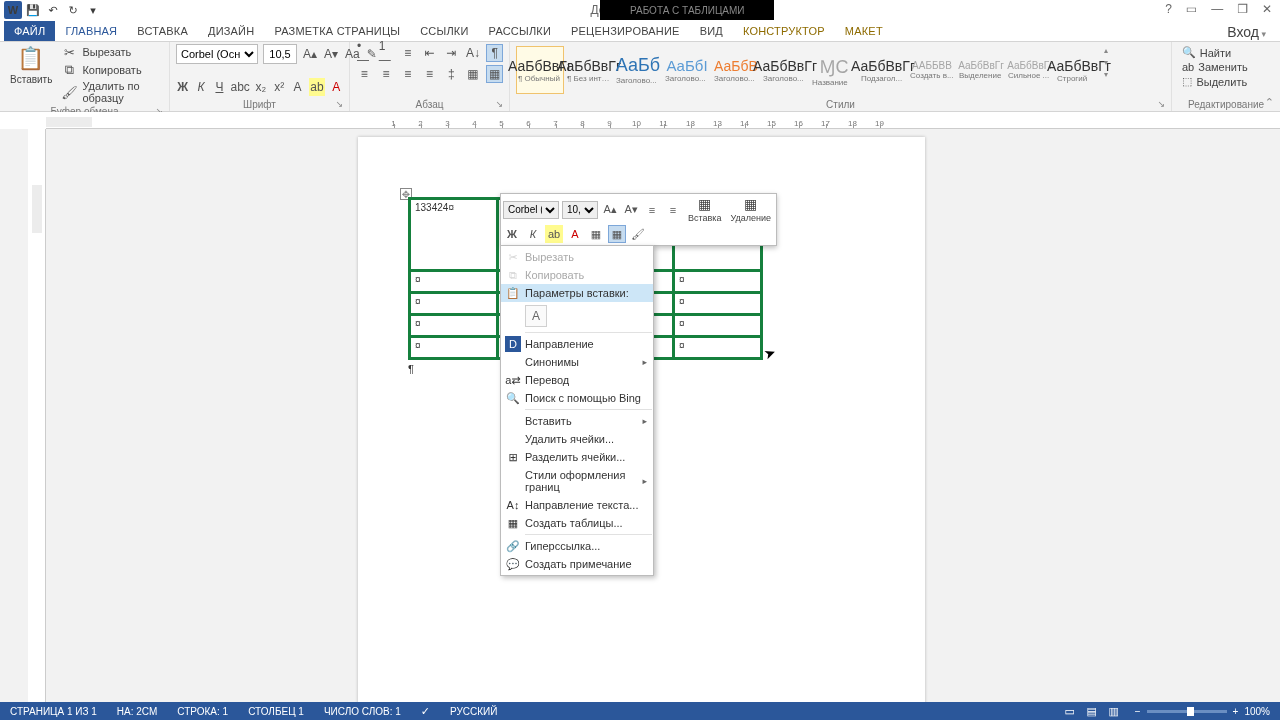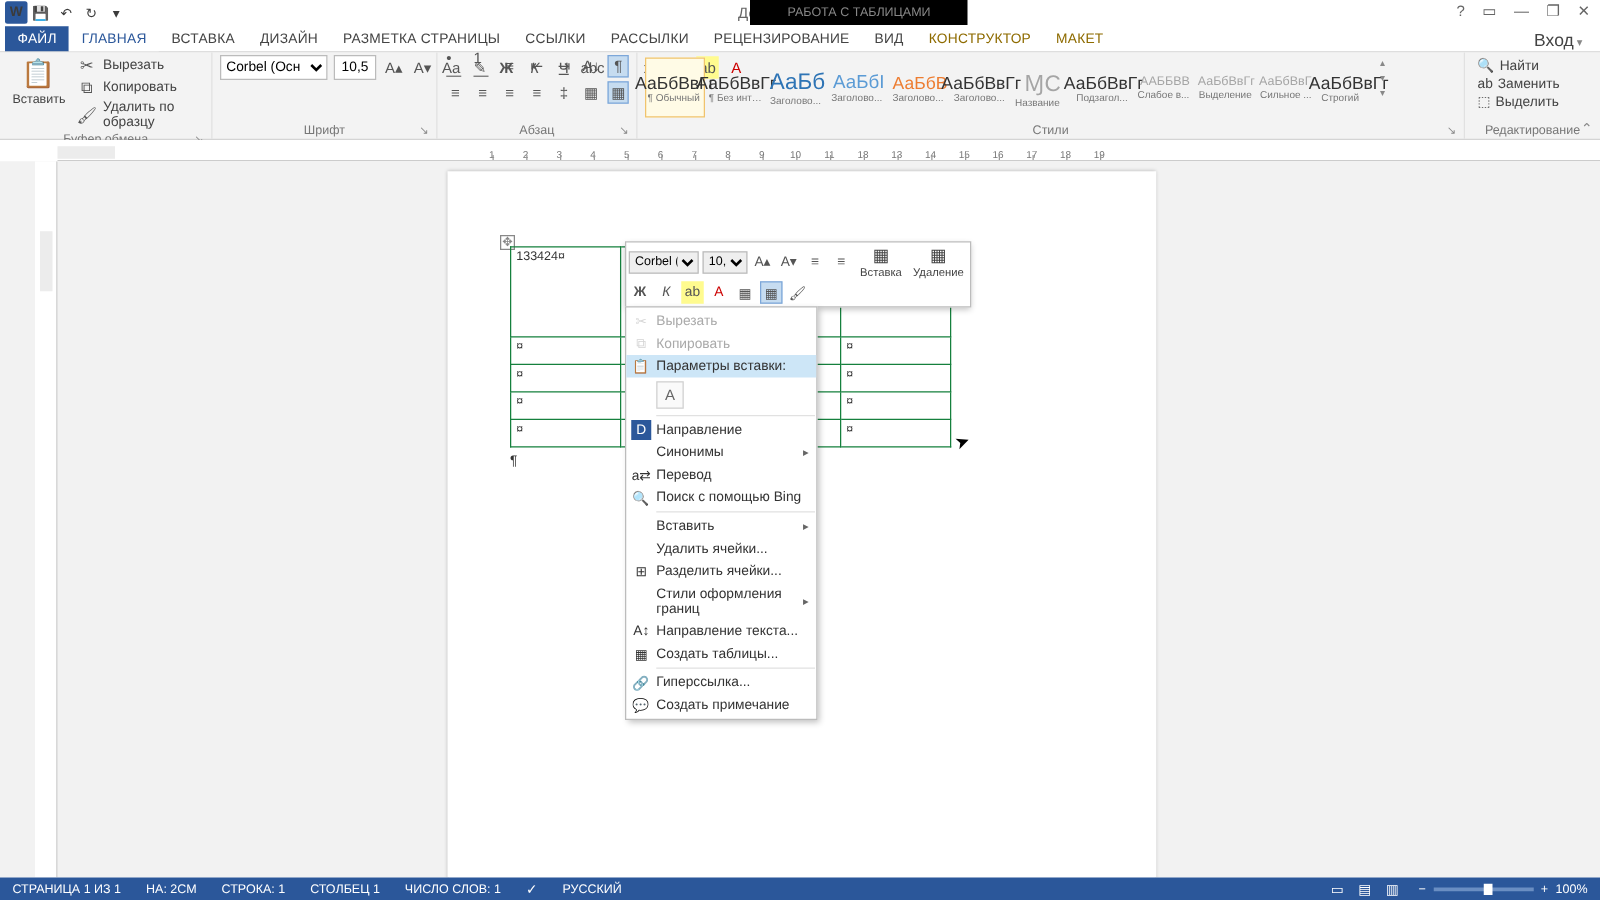--- a/index.html
+++ b/index.html
@@ -53,21 +53,21 @@
 .ruler-h .tick::before { content:""; position:absolute; left:50%; bottom:0; width:1px; height:4px; background:#999; }
 .ruler-h .sel { position:absolute; left:0; top:5px; width:46px; height:10px; background:#ececec; }
 
 
 .workarea { position:absolute; top:129px; bottom:18px; left:0; right:0; background:#f2f2f2; overflow:hidden; }
 .vruler { position:absolute; left:28px; top:0; bottom:0; width:18px; background:#fff; border-right:1px solid #ccc; }
 .vruler::before { content:""; position:absolute; left:4px; top:56px; width:10px; height:48px; background:#ececec; }
 .page { position:absolute; left:358px; top:8px; width:567px; height:800px; background:#fff; box-shadow:0 0 3px rgba(0,0,0,.25); }
 .page .handle { position:absolute; left:42px; top:51px; width:12px; height:12px; border:1px solid #888; color:#888; font-size:10px; display:flex; align-items:center; justify-content:center; background:#fff; }
 .page table { position:absolute; left:50px; top:60px; border-collapse:collapse; }
-.page table td { border:1px solid #15803d; width:88px; height:22px; font-size:10px; padding:2px 4px; vertical-align:top; color:#333; }
+.page table td { border:3px solid #15803d; width:88px; height:22px; font-size:10px; padding:2px 4px; vertical-align:top; color:#333; }
 .page table tr:first-child td { height:72px; }
 .page .para-end { position:absolute; left:50px; top:226px; font-size:11px; color:#333; }
 
 
 .minitb { position:absolute; left:142px; top:56px; background:#fff; border:1px solid #bcbcbc; box-shadow:0 2px 5px rgba(0,0,0,.25); padding:2px; display:flex; flex-direction:column; gap:2px; z-index:9; }
 .minitb .r { display:flex; align-items:center; gap:3px; }
 .minitb select { font-size:10px; height:18px; border:1px solid #bbb; }
 .minitb .mico { width:18px; height:18px; font-size:11px; display:inline-flex; align-items:center; justify-content:center; color:#555; }
 .minitb .mico.active { background:#c6dcf0; border:1px solid #7da7d9; }
 .minitb .lgbtn { display:flex; flex-direction:column; align-items:center; font-size:9px; gap:1px; padding:0 3px; }
@@ -151,21 +151,21 @@
         <div class="rowi">
             <span class="icon-slot">🖌</span>
             <span>Удалить по образцу</span>
           </div>
       </div>
     </div>
     <div class="glabel"><span>Буфер обмена</span><span class="lau">↘</span></div>
   </div>
 
   <div class="group" style="width:180px">
-    <div style="display:flex;flex-direction:row;gap:3px">
+    <div style="display:flex;flex-direction:column;gap:14px">
       <div class="rowi">
         <select class="font" style="width:86px"><option>Corbel (Осн</option></select>
         <input class="size" value="10,5" style="">
         <span class="ico-btn">A▴</span>
         <span class="ico-btn">A▾</span>
         <span class="ico-btn">Aa</span>
         <span class="ico-btn">✎</span>
       </div>
       <div class="rowi">
         <span class="ico-btn" style="font-weight:bold">Ж</span>
@@ -235,21 +235,21 @@
         <div class="style-item">
           <div class="prev" style="color:#a5a5a5;font-size:18px">ⱮС</div>
           <div class="nm">Название</div>
         </div>
         <div class="style-item">
           <div class="prev" style="color:#333;">АаБбВвГг</div>
           <div class="nm">Подзагол...</div>
         </div>
         <div class="style-item">
           <div class="prev" style="color:#a5a5a5;font-size:10px">ААББВВ</div>
-          <div class="nm">Слабое в...</div>
+          <div class="nm">Создать в...</div>
         </div>
         <div class="style-item">
           <div class="prev" style="color:#a5a5a5;font-size:10px">АаБбВвГг</div>
           <div class="nm">Выделение</div>
         </div>
         <div class="style-item">
           <div class="prev" style="color:#a5a5a5;font-size:10px">АаБбВвГг</div>
           <div class="nm">Сильное ...</div>
         </div>
         <div class="style-item">

